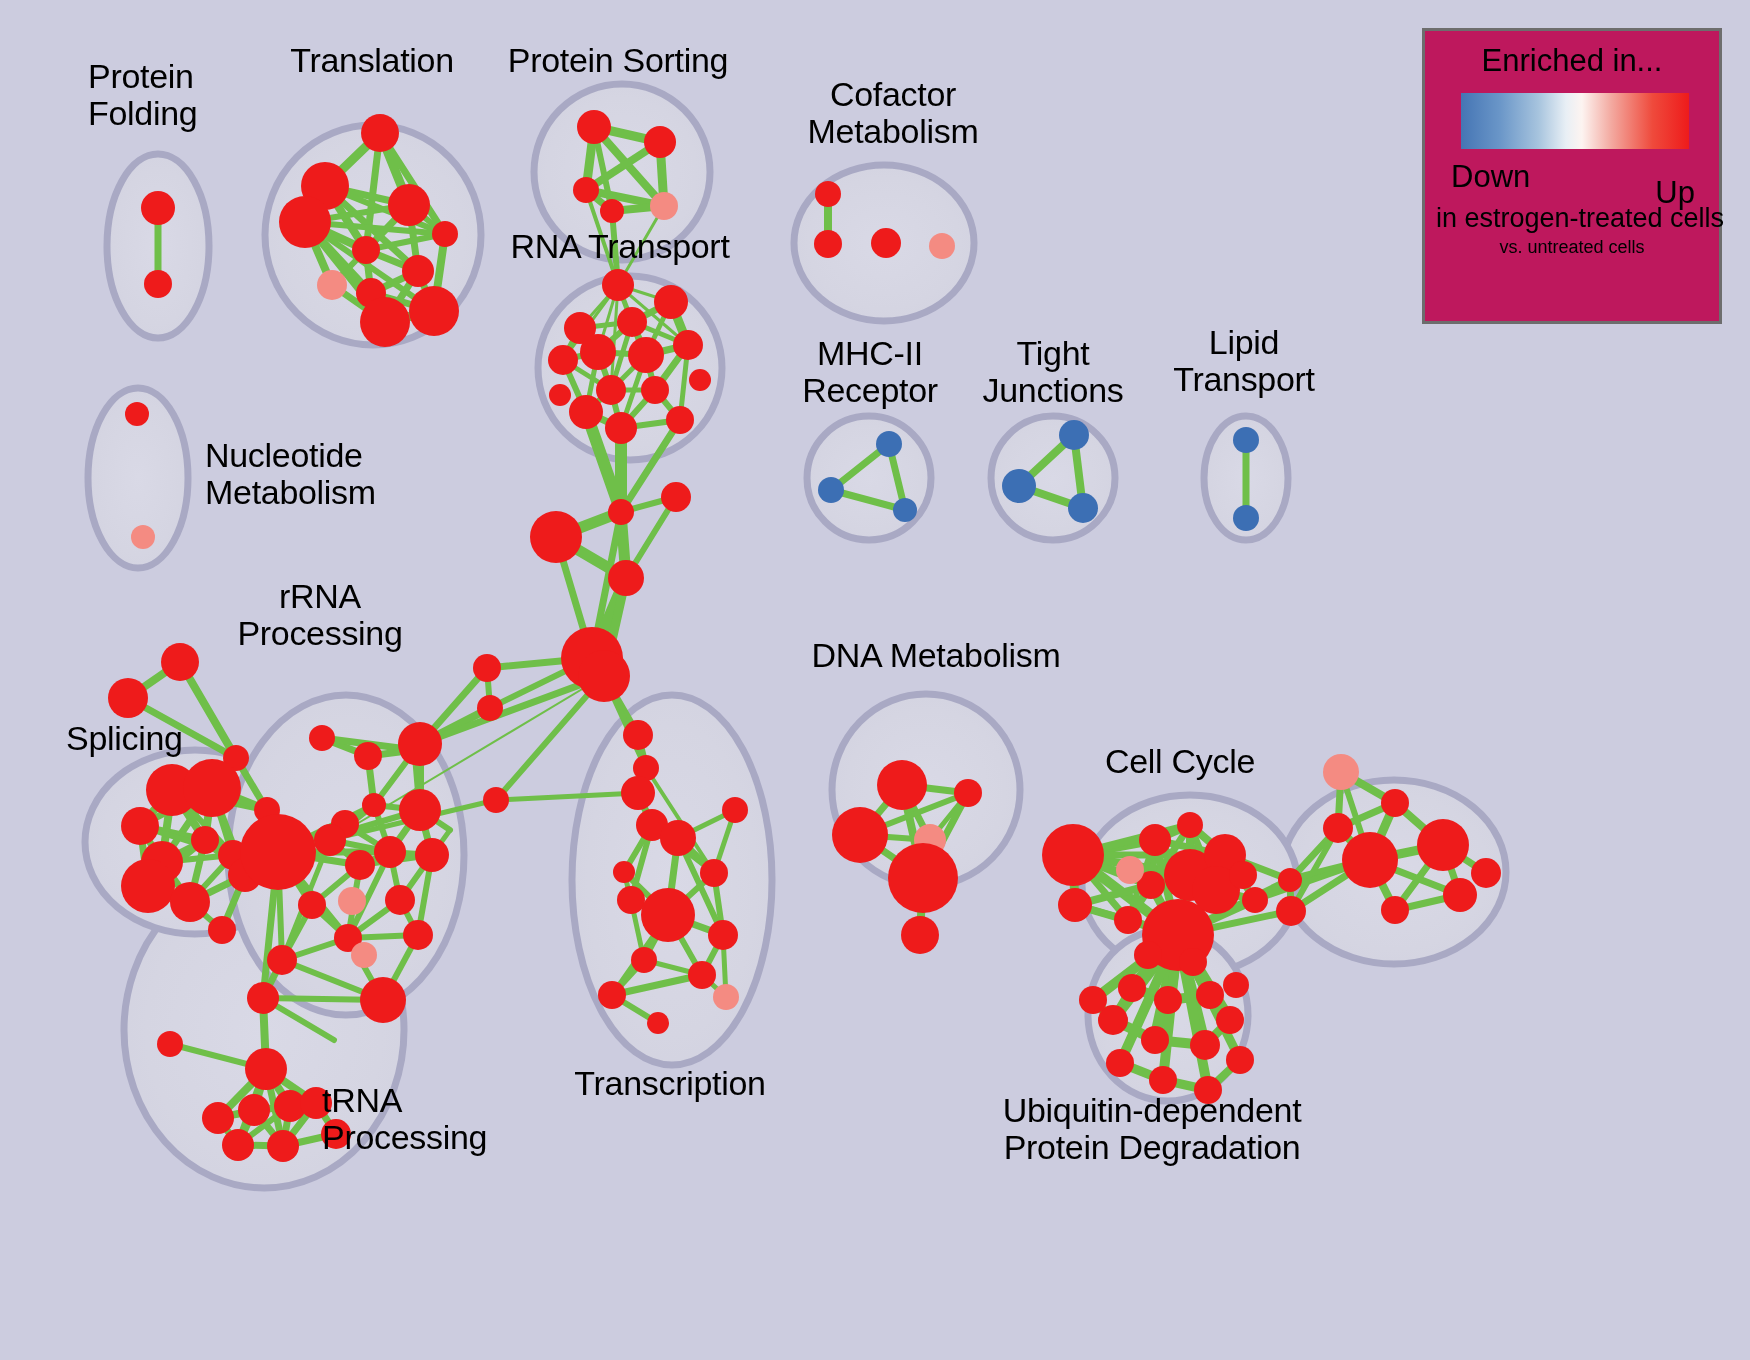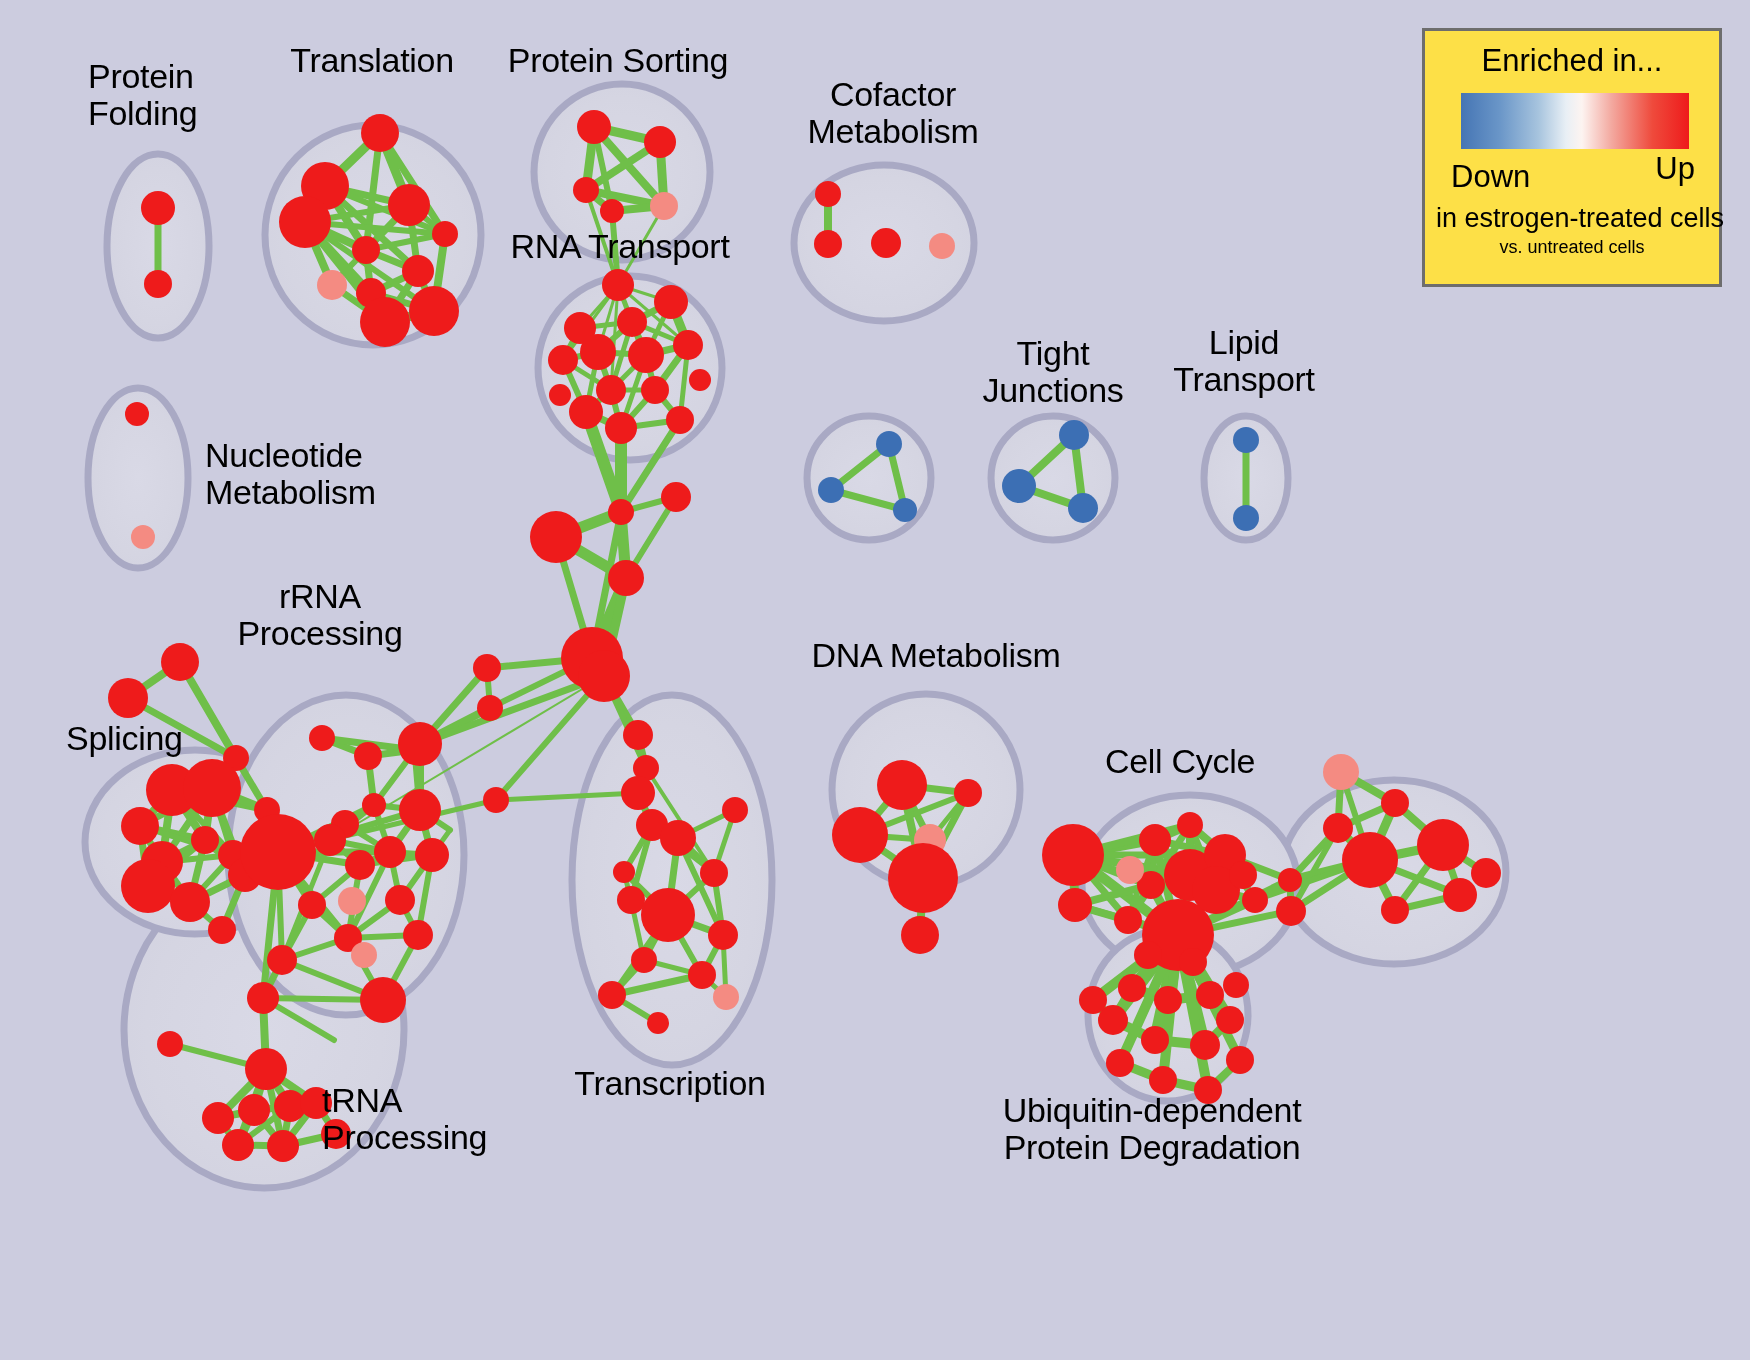--- a/index.html
+++ b/index.html
@@ -11,33 +11,33 @@
   }
   #net{position:absolute;left:0;top:0;width:1750px;height:1360px;}
   .lbl{
     position:absolute;color:#000;font-size:34px;line-height:1.08;
     font-family:"Liberation Sans", sans-serif;white-space:pre;
     letter-spacing:-0.3px;
   }
   .lbl.c{text-align:center;transform:translateX(-50%);}
   .lbl.l{text-align:left;}
   #legend{
-    position:absolute;left:1422px;top:28px;width:300px;height:259px;
-    border:3px solid #6d6d6d;background:#fde047;box-sizing:border-box;
+    position:absolute;left:1422px;top:28px;width:300px;height:296px;
+    border:3px solid #6d6d6d;background:#be185d;box-sizing:border-box;
   }
   #legend .ltitle{
     position:absolute;top:12px;left:0;width:100%;text-align:center;
     font-size:31px;color:#000;
   }
   #legend .bar{
     position:absolute;top:62px;left:36px;width:228px;height:56px;
     background:linear-gradient(to right,#4575b4 0%,#6a96c8 17%,#a7c4de 34%,#e8eff5 46%,#fdf4f1 53%,#f3a9a0 66%,#ef4a3c 84%,#ee1b1b 100%);
   }
   #legend .dn{position:absolute;top:128px;left:26px;font-size:31px;color:#000;}
-  #legend .up{position:absolute;top:120px;right:24px;font-size:31px;color:#000;}
+  #legend .up{position:absolute;top:144px;right:24px;font-size:31px;color:#000;}
   #legend .sub1{position:absolute;top:172px;left:0;width:100%;text-align:center;font-size:27px;color:#000;margin-left:8px;}
   #legend .sub2{position:absolute;top:206px;left:0;width:100%;text-align:center;font-size:18px;color:#000;}
 </style>
 </head>
 <body>
 
 <div id="stage">
 
   <svg id="net" viewBox="0 0 1750 1360" xmlns="http://www.w3.org/2000/svg">
     <defs>
@@ -671,20 +671,22 @@
 
   <div class="lbl l" style="left:88px;top:58px;">Protein
 Folding</div>
   <div class="lbl c" style="left:372px;top:42px;">Translation</div>
   <div class="lbl l" style="left:205px;top:437px;">Nucleotide
 Metabolism</div>
   <div class="lbl c" style="left:618px;top:42px;">Protein Sorting</div>
   <div class="lbl c" style="left:620px;top:228px;">RNA Transport</div>
   <div class="lbl c" style="left:893px;top:76px;">Cofactor
 Metabolism</div>
+  <div class="lbl c" style="left:870px;top:335px;">MHC-II
+Receptor</div>
   <div class="lbl c" style="left:1053px;top:335px;">Tight
 Junctions</div>
   <div class="lbl c" style="left:1244px;top:324px;">Lipid
 Transport</div>
   <div class="lbl c" style="left:320px;top:578px;">rRNA
 Processing</div>
   <div class="lbl l" style="left:66px;top:720px;">Splicing</div>
   <div class="lbl l" style="left:322px;top:1082px;">tRNA
 Processing</div>
   <div class="lbl c" style="left:670px;top:1065px;">Transcription</div>

